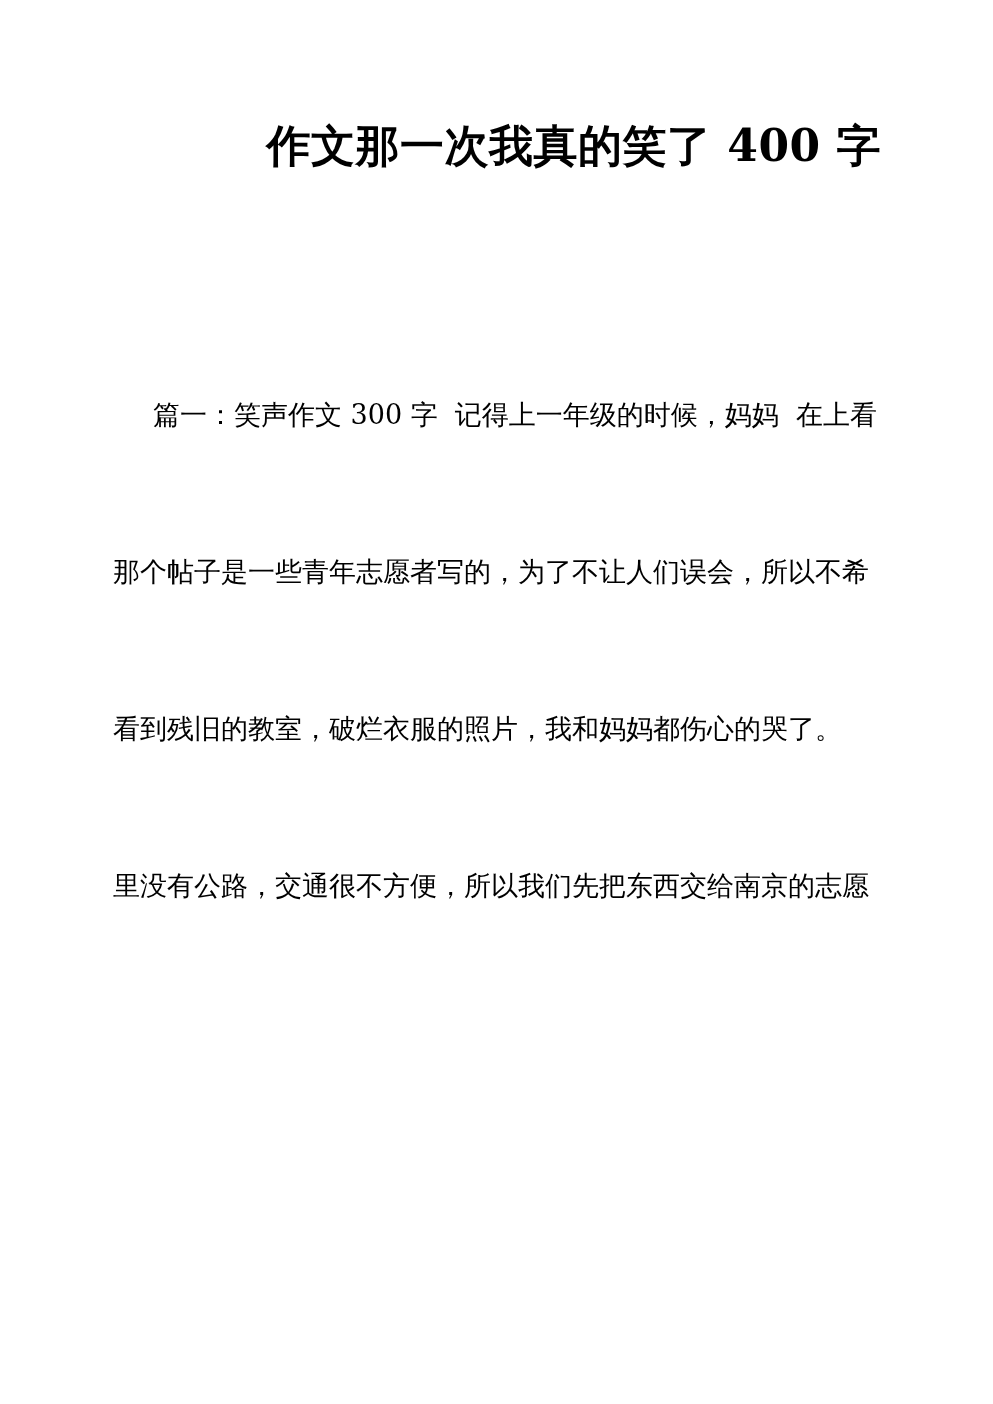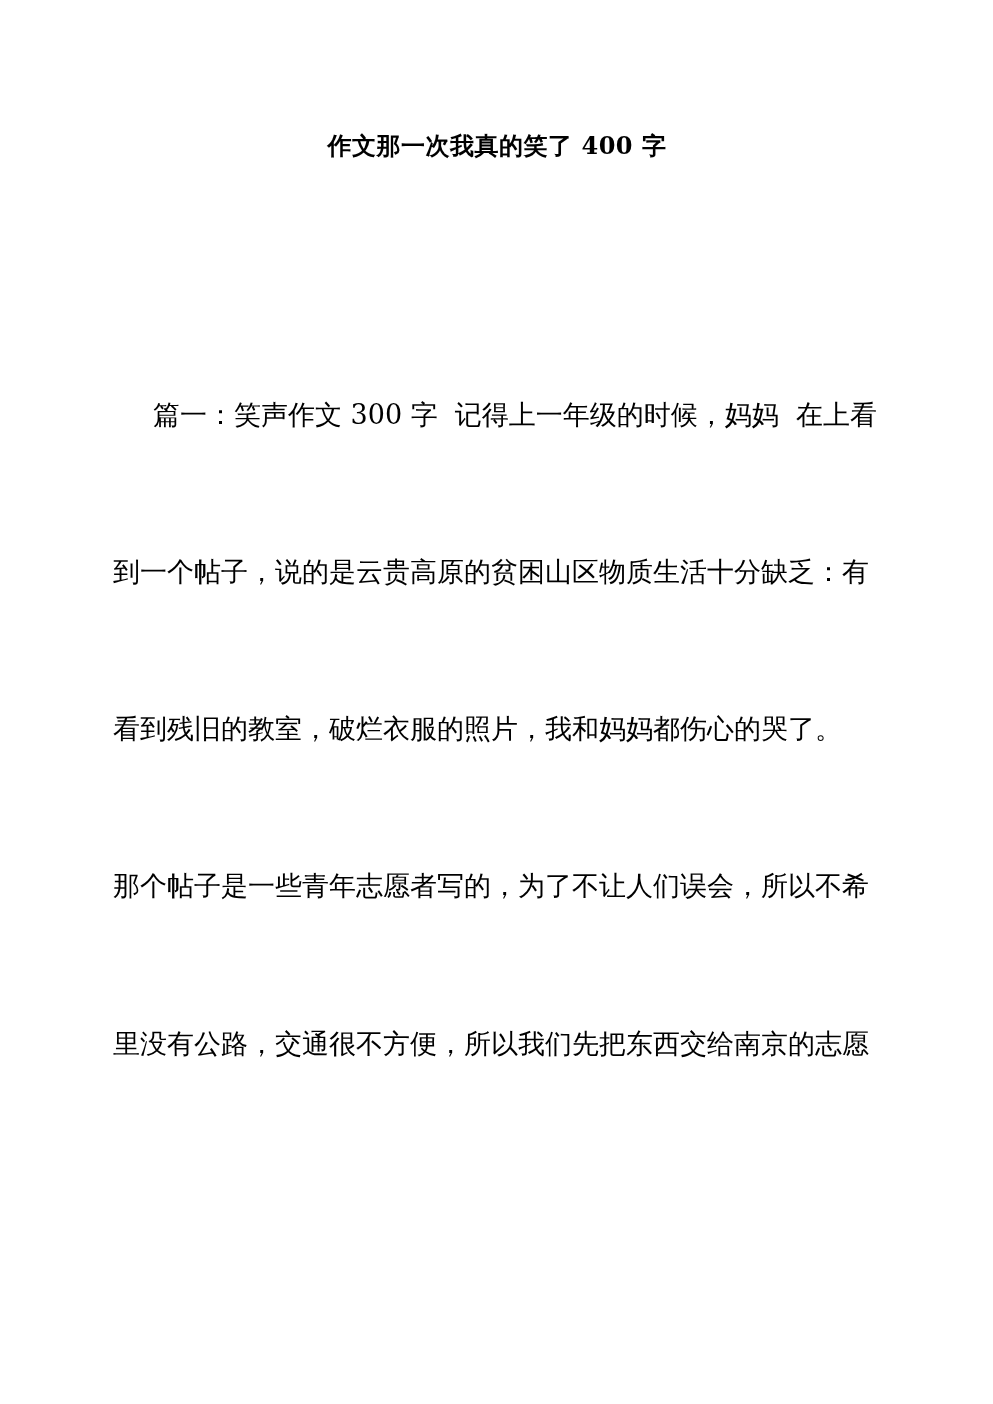--- a/index.html
+++ b/index.html
@@ -23,22 +23,22 @@
   .content {
     position: absolute;
     left: 113px;
     top: 0;
     width: 768px;
   }
   .doc-title {
     margin: 0;
     padding: 0;
     padding-top: 118px;
-    text-align: center;
-    font-size: 24px;
+    text-align: right;
+    font-size: 44px;
     line-height: 56px;
     font-weight: bold;
     letter-spacing: 0.5px;
     font-family: "DejaVu Serif", "Liberation Serif", serif;
     white-space: pre-wrap;
   }
   .spacer-after-title {
     height: 110px;
   }
   .section-heading {
@@ -80,23 +80,22 @@
 <div class="page">
   <div class="content">
 
     <h1 class="doc-title">作文那一次我真的笑了 400 字</h1>
 
     <div class="spacer-after-title"></div>
 
 
     <div class="body-block">
       <span class="body-line ln-indent">篇一：笑声作文 300 字  记得上一年级的时候，妈妈  在上看</span>
-      <span class="body-line">到一个帖子，说的是云贵高原的贫困山区物质生活十分缺乏：有</span>
+      <span class="body-line">那个帖子是一些青年志愿者写的，为了不让人们误会，所以不希</span>
       <span class="body-line">看到残旧的教室，破烂衣服的照片，我和妈妈都伤心的哭了。</span>
-      <span class="body-line">那个帖子是一些青年志愿者写的，为了不让人们误会，所以不希</span>
       <span class="body-line">里没有公路，交通很不方便，所以我们先把东西交给南京的志愿</span>
       
       
       
       
       
       
       
       
       

